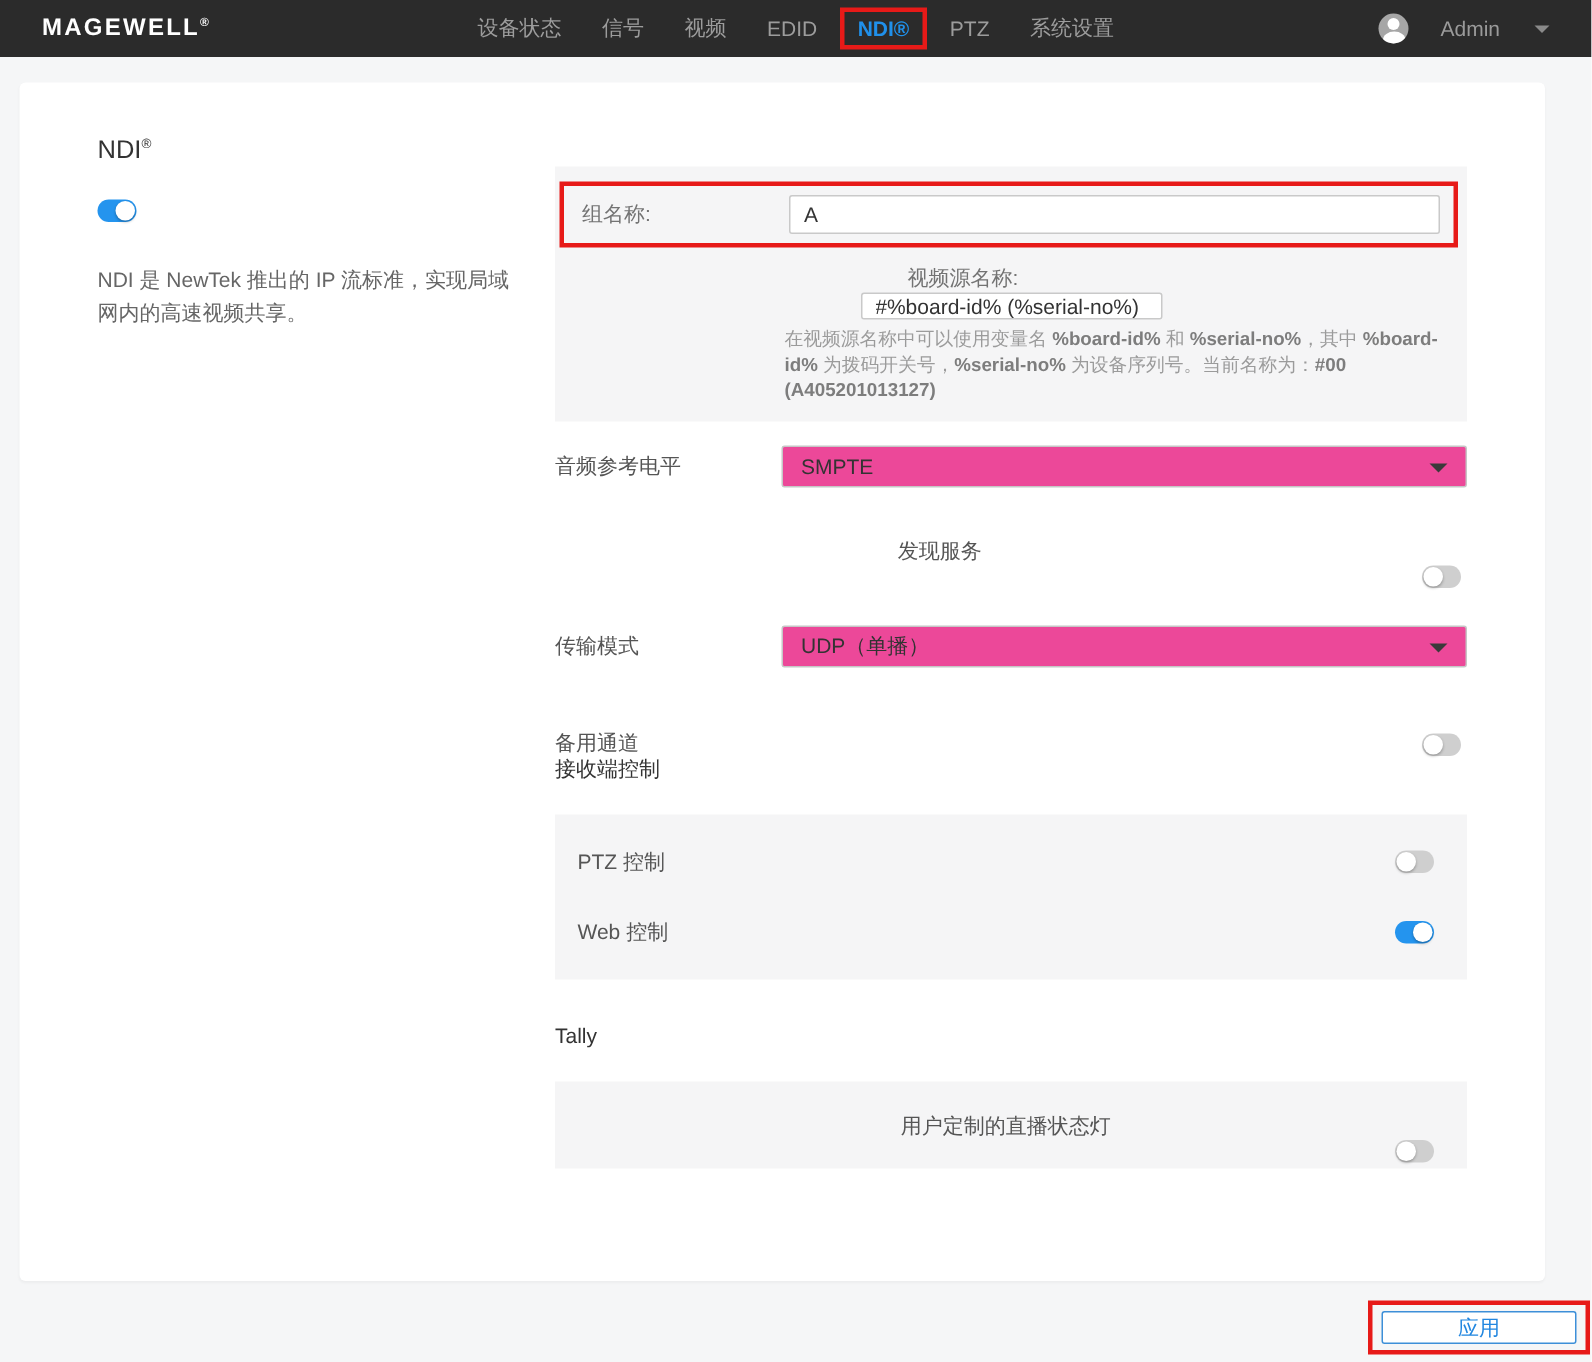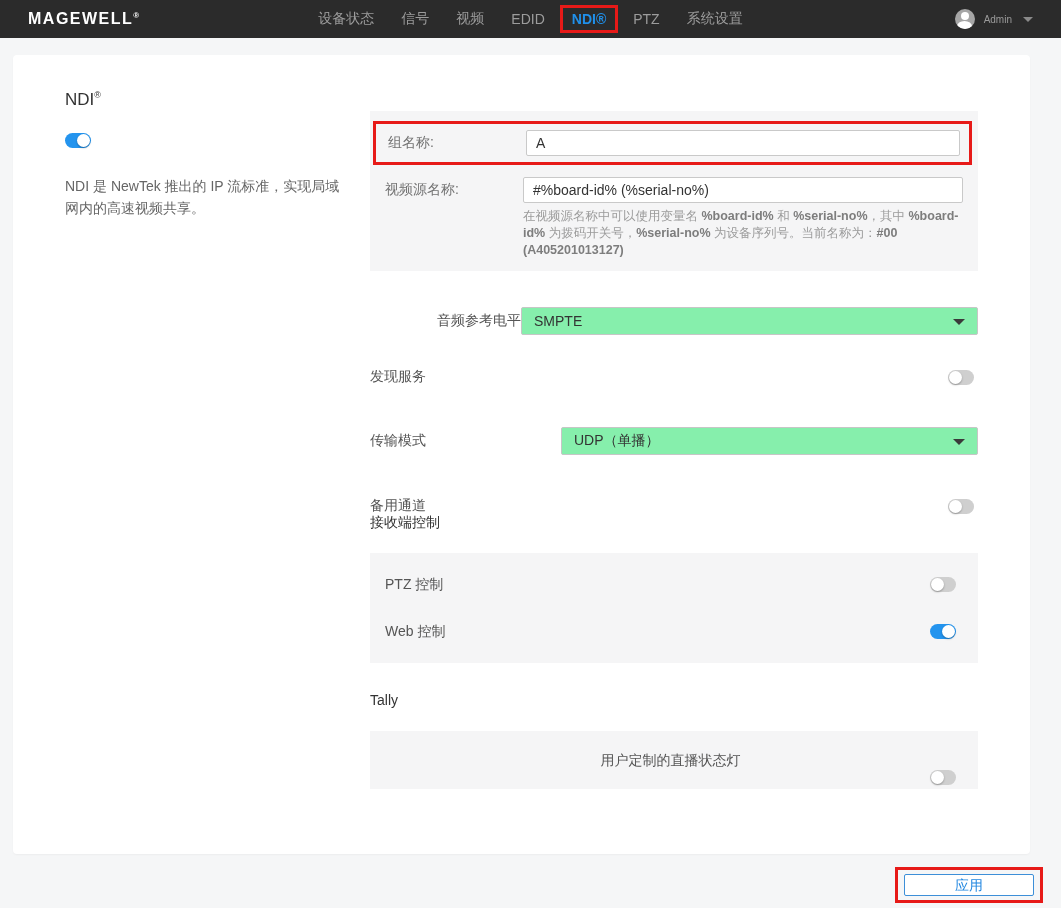--- a/index.html
+++ b/index.html
@@ -34,22 +34,22 @@
     display:flex; align-items:center; gap:27px;
     font-size:14px; color:#9c9c9c;
   }
   .nav-item{ cursor:pointer; white-space:nowrap; }
   .nav-item.active{ color:var(--nav-blue); font-weight:bold; }
   .nav-annotation{
     border:3px solid var(--red);
     padding:3px 9px; margin:0 -12px;
   }
   .user{
-    margin-left:auto; display:flex; align-items:center; gap:9px;
-    color:#9a9a9a; font-size:10px;
+    margin-left:auto; display:flex; align-items:center; gap:21px;
+    color:#9a9a9a; font-size:14px;
   }
   .avatar{
     width:20px; height:20px; border-radius:50%;
     background:#a6a6a6; position:relative; overflow:hidden;
   }
   .avatar::before{ 
     content:""; position:absolute; top:3px; left:6px;
     width:8px; height:8px; border-radius:50%; background:#fff;
   }
   .avatar::after{ 
@@ -99,37 +99,37 @@
   .form-row{ display:flex; align-items:center; }
   .form-label{ width:138px; flex-shrink:0; font-size:14px; color:#737373; }
   .text-input{
     flex:1; height:26px;
     border:1px solid #c9c9c9; border-radius:2px;
     background:#fff; padding:0 9px;
     font-size:14px; color:#333;
     font-family:"Liberation Sans","DejaVu Sans",sans-serif;
     outline:none;
   }
-  .row-source-name{ margin-top:12px; }
+  .row-source-name{ margin-top:12px;flex-direction:column; }
   .hint{
     margin:5px 0 2px 138px;
     font-size:12.5px; color:#9b9b9b; line-height:17px;
   }
   .hint .b{ font-weight:bold; color:#7d7d7d; }
 
   .field-row{ display:flex; align-items:center; }
   .field-label{ width:151px; flex-shrink:0; font-size:14px; color:#555; }
-  .fr-audio{ margin-top:36px;text-align:right; }
-  .fr-discovery{ margin-top:34px; height:16px; }
-  .fr-transport{ margin-top:42px;gap:40px; }
+  .fr-audio{ margin-top:16px; }
+  .fr-discovery{ margin-top:34px; height:16px;flex-direction:column; }
+  .fr-transport{ margin-top:42px; }
   .fr-backup{ margin-top:43px; height:16px;gap:28px; }
 
   .select{
     flex:1; height:28px;
-    border:1px solid #c6c6c6; border-radius:2px; background:#86efac;
+    border:1px solid #c6c6c6; border-radius:2px; background:#ec4899;
     display:flex; align-items:center;
     padding:0 12px; font-size:14px; color:#333;
     cursor:pointer; position:relative;
   }
   .select-caret{
     position:absolute; right:12px; top:11px;
     width:0; height:0;
     border-left:6px solid transparent; border-right:6px solid transparent;
     border-top:6px solid #3a3a3a;
   }
@@ -150,21 +150,21 @@
 
   .panel-row{ display:flex; align-items:center; height:31px; }
   .panel-row + .panel-row{ margin-top:16px; }
   .panel-row .field-label{ width:auto; padding-left:0; }
   .panel-row .toggle{ margin-left:auto; }
   .panel-3 .panel-row{ height:16px;flex-direction:column; }
 
   
   .footer{
     display:flex; justify-content:flex-end;
-    margin-top:13px; padding-right:18px;
+    margin-top:13px; padding-right:1px;
   }
   .apply-annotation{
     border:3px solid var(--red);
     padding:4px 6px;
   }
   .apply-btn{
     width:130px; height:22px;
     background:#fff; border:1px solid #3d8fd8; border-radius:2px;
     color:#2287e0; font-size:14px;
     font-family:"Liberation Sans","DejaVu Sans",sans-serif;

